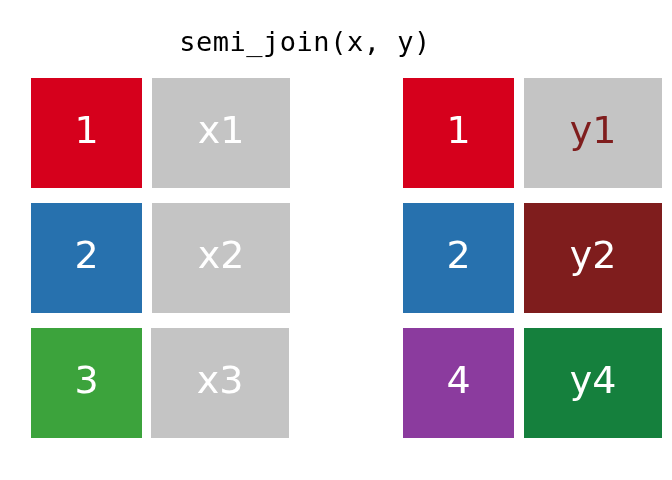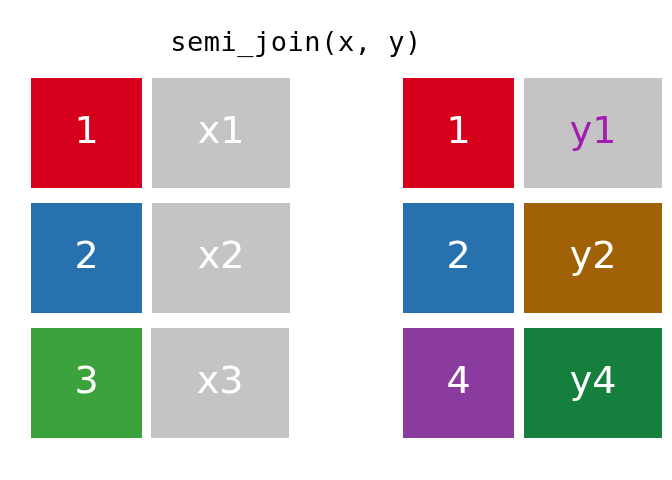--- a/index.html
+++ b/index.html
@@ -31,20 +31,21 @@
     left: 0;
     top: 26px;
     width: 592px;
     text-align: center;
     font-family: "DejaVu Sans Mono", "Liberation Mono", monospace;
     font-size: 27px;
     line-height: 32px;
     letter-spacing: 0.5px;
     color: #000000;
     white-space: pre;
+    padding-left: 9px;
   }
 
   
   .table {
     position: absolute;
     top: 78px;
   }
   .table-x { left: 31px; }
   .table-y { left: 403px; }
 
@@ -130,29 +131,29 @@
 
   </div>
 
   <div class="table table-y">
 
     <div class="row">
       <div class="cell cell-key" style="background-color: rgb(214, 0, 28);">
         <span class="cell-label" style="color: rgb(255, 255, 255);">1</span>
       </div>
       <div class="cell cell-val" style="background-color: rgb(196, 196, 196);">
-        <span class="cell-label" style="color: #a21caf;">y1</span>
+        <span class="cell-label" style="color: #7f1d1d;">y1</span>
       </div>
     </div>
 
     <div class="row">
       <div class="cell cell-key" style="background-color: rgb(39, 113, 174);">
         <span class="cell-label" style="color: rgb(255, 255, 255);">2</span>
       </div>
-      <div class="cell cell-val" style="background-color: #a16207;">
+      <div class="cell cell-val" style="background-color: #7f1d1d;">
         <span class="cell-label" style="color: rgb(255, 255, 255);">y2</span>
       </div>
     </div>
 
     <div class="row">
       <div class="cell cell-key" style="background-color: rgb(139, 59, 158);">
         <span class="cell-label" style="color: rgb(255, 255, 255);">4</span>
       </div>
       <div class="cell cell-val" style="background-color: #15803d;">
         <span class="cell-label" style="color: rgb(255, 255, 255);">y4</span>

